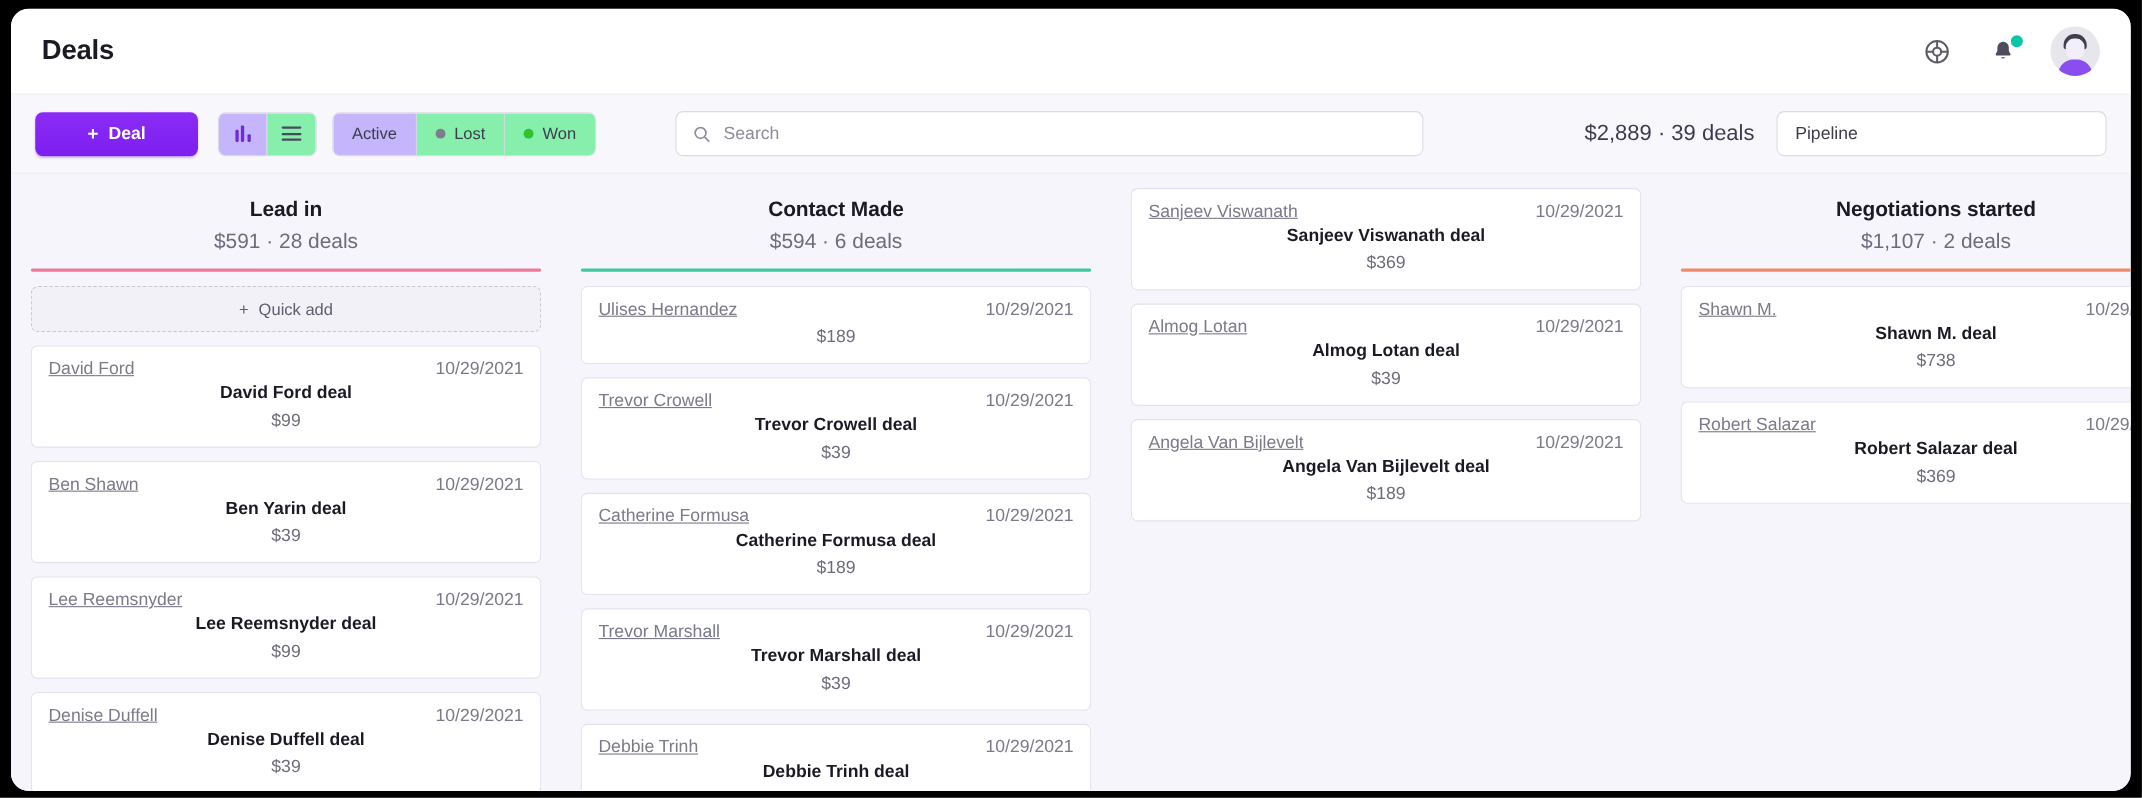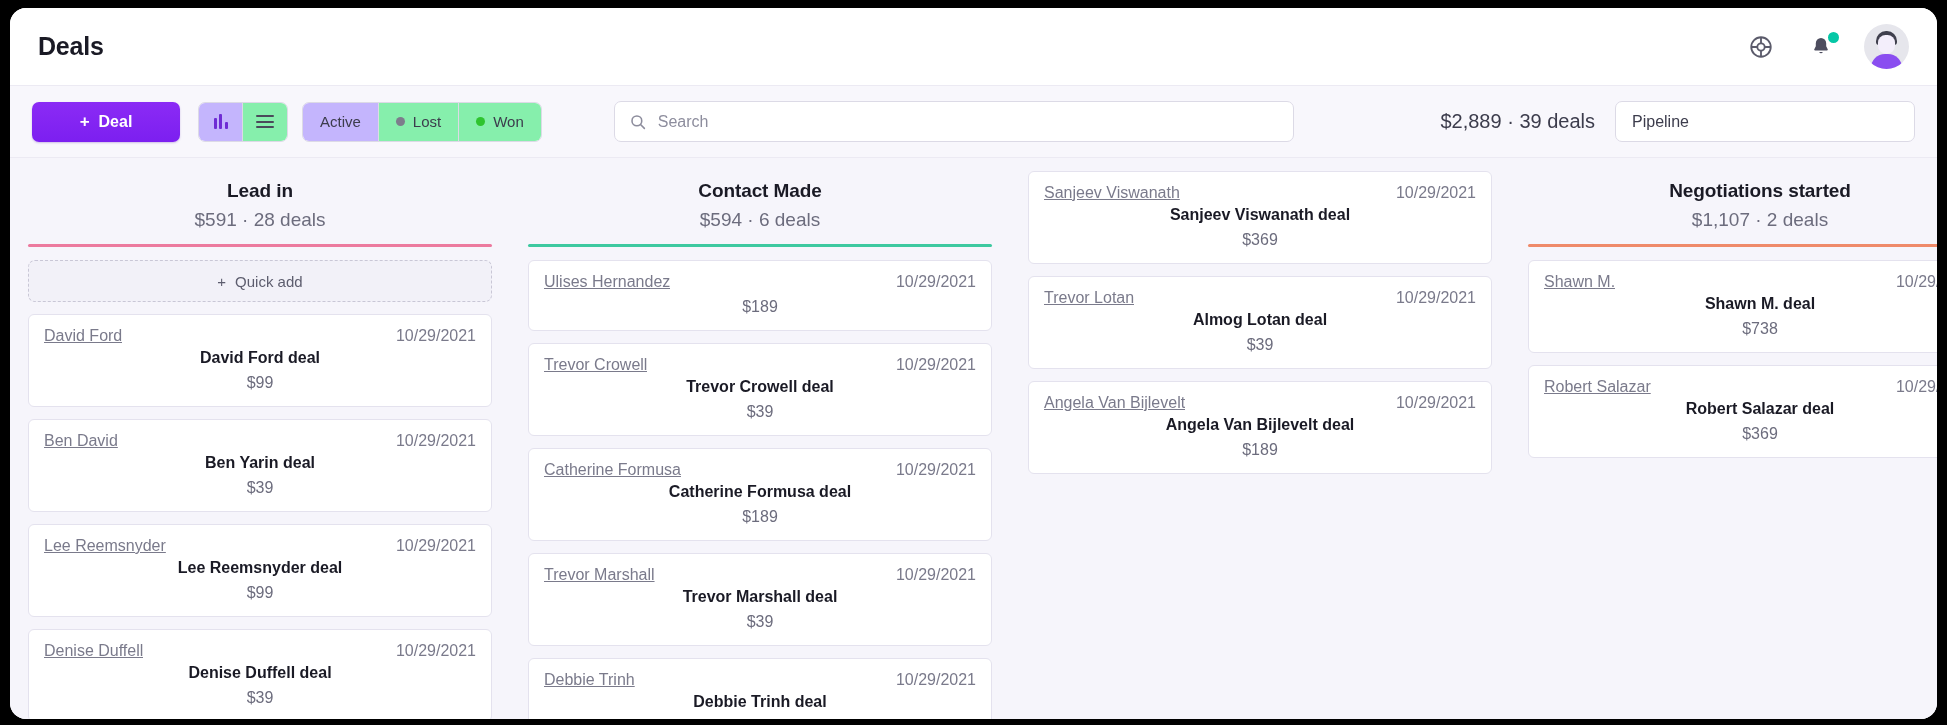--- a/index.html
+++ b/index.html
@@ -410,21 +410,21 @@
           <div class="card">
             <div class="card-row1">
               <span class="card-contact">David Ford</span>
               <span class="card-date">10/29/2021</span>
             </div>
             <div class="card-title">David Ford deal</div>
             <div class="card-amount">$99</div>
           </div>
           <div class="card">
             <div class="card-row1">
-              <span class="card-contact">Ben David</span>
+              <span class="card-contact">Ben Shawn</span>
               <span class="card-date">10/29/2021</span>
             </div>
             <div class="card-title">Ben Yarin deal</div>
             <div class="card-amount">$39</div>
           </div>
           <div class="card">
             <div class="card-row1">
               <span class="card-contact">Lee Reemsnyder</span>
               <span class="card-date">10/29/2021</span>
             </div>
@@ -493,21 +493,21 @@
           <div class="card">
             <div class="card-row1">
               <span class="card-contact">Sanjeev Viswanath</span>
               <span class="card-date">10/29/2021</span>
             </div>
             <div class="card-title">Sanjeev Viswanath deal</div>
             <div class="card-amount">$369</div>
           </div>
           <div class="card">
             <div class="card-row1">
-              <span class="card-contact">Trevor Lotan</span>
+              <span class="card-contact">Almog Lotan</span>
               <span class="card-date">10/29/2021</span>
             </div>
             <div class="card-title">Almog Lotan deal</div>
             <div class="card-amount">$39</div>
           </div>
           <div class="card">
             <div class="card-row1">
               <span class="card-contact">Angela Van Bijlevelt</span>
               <span class="card-date">10/29/2021</span>
             </div>

